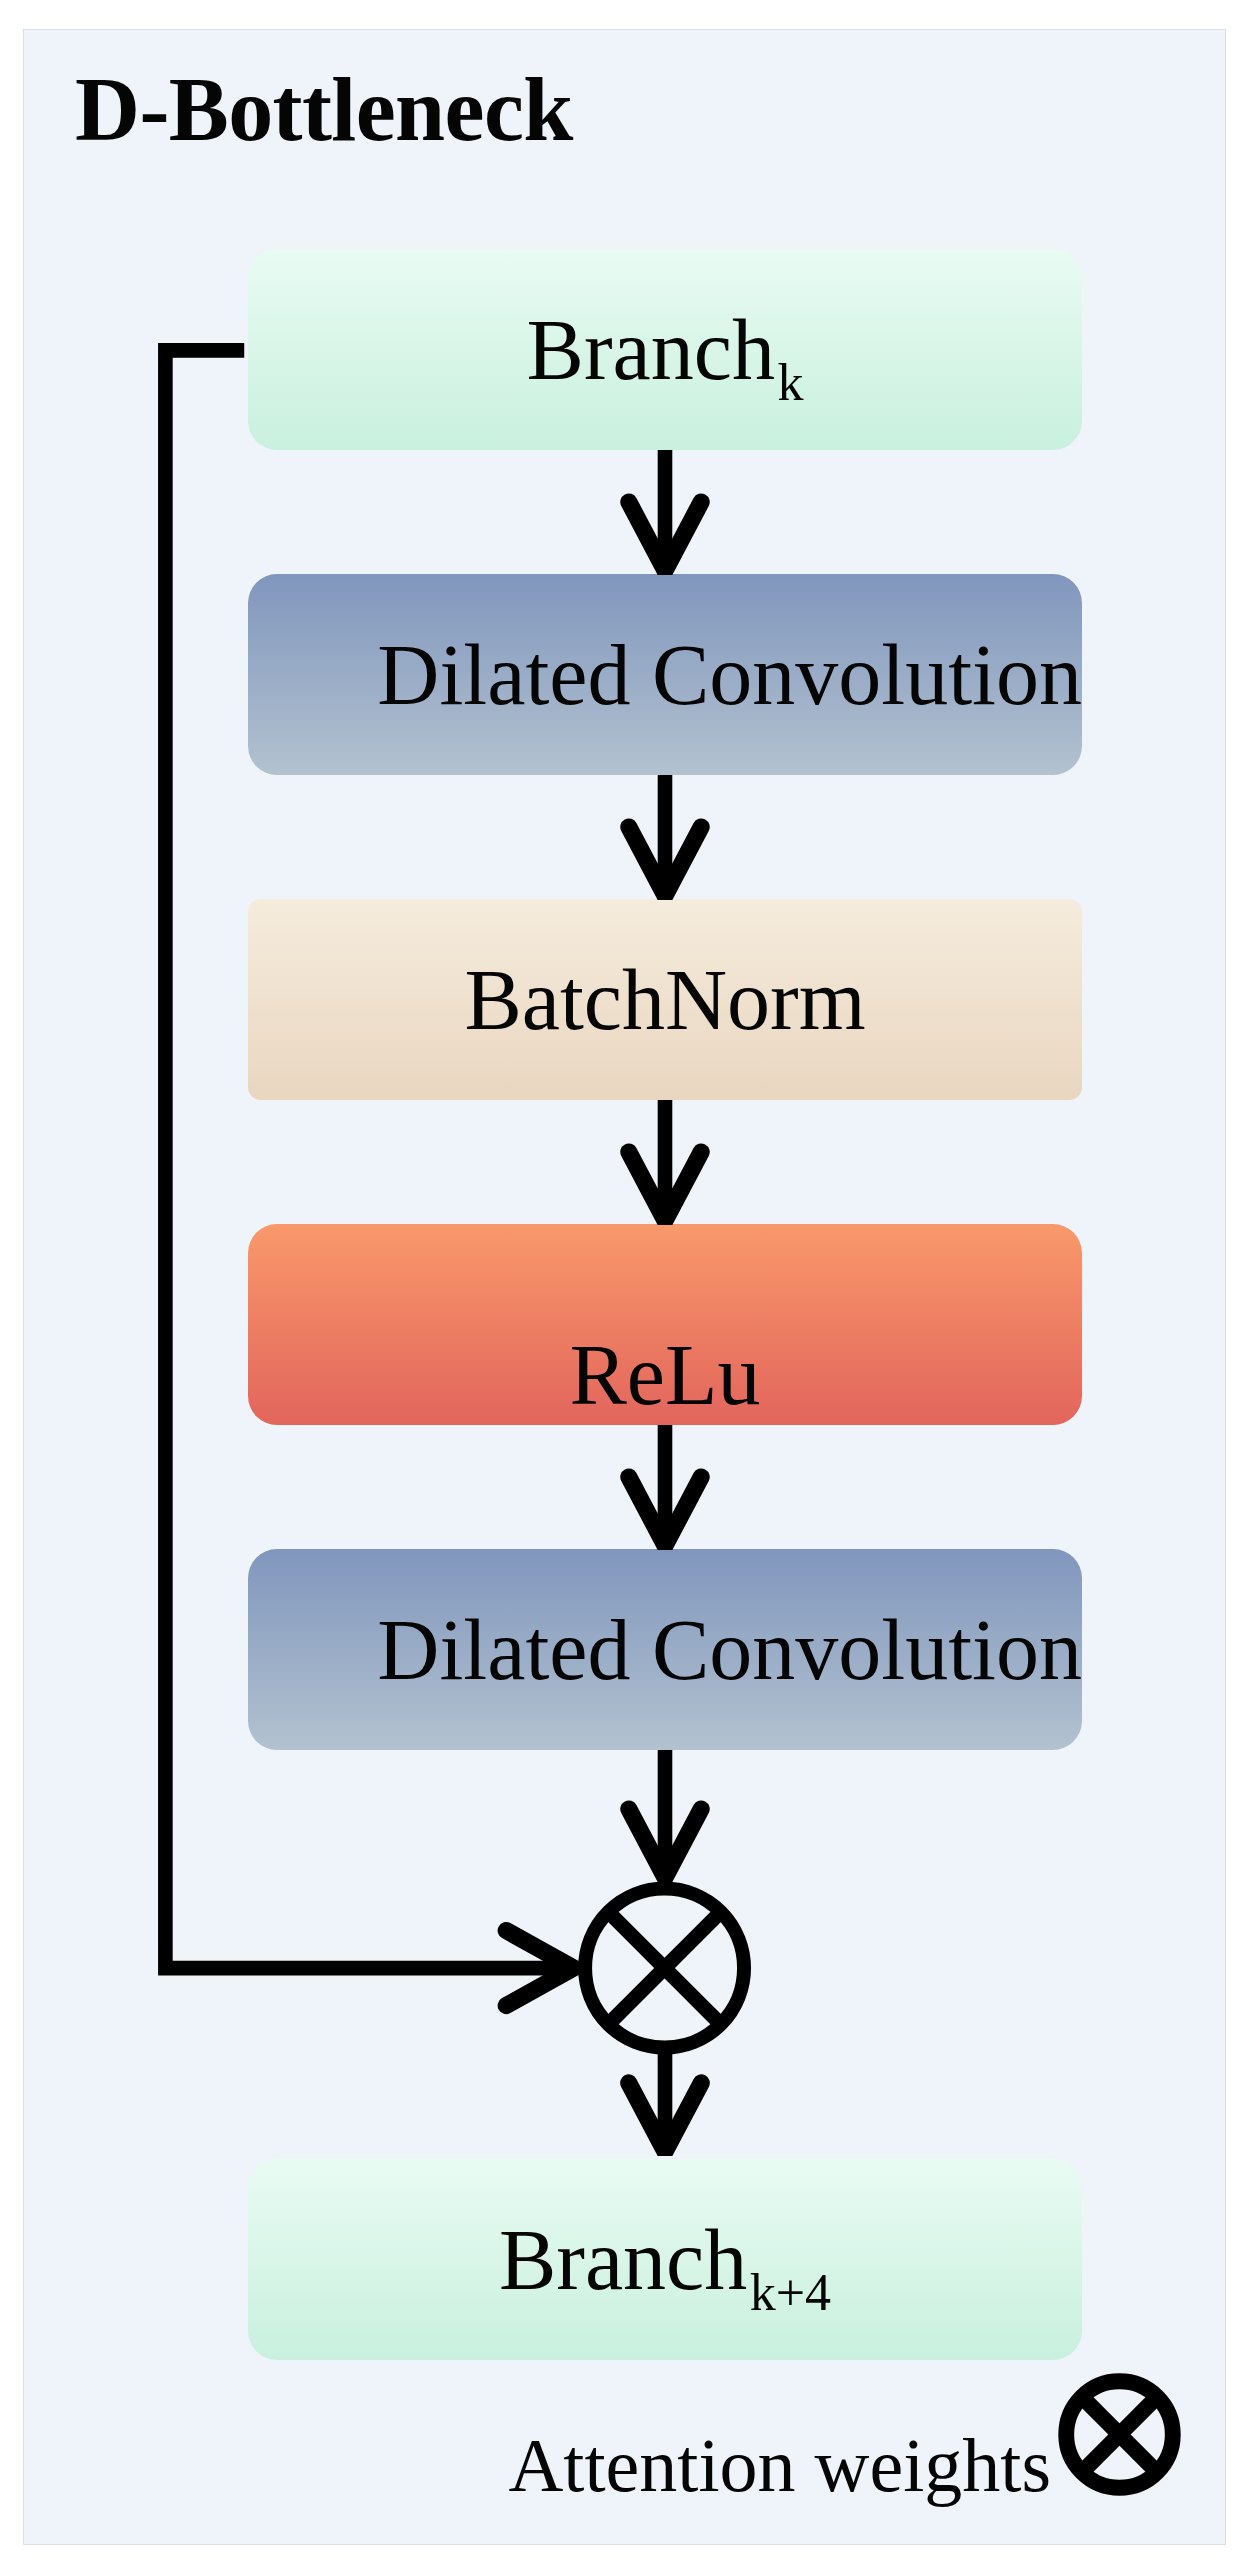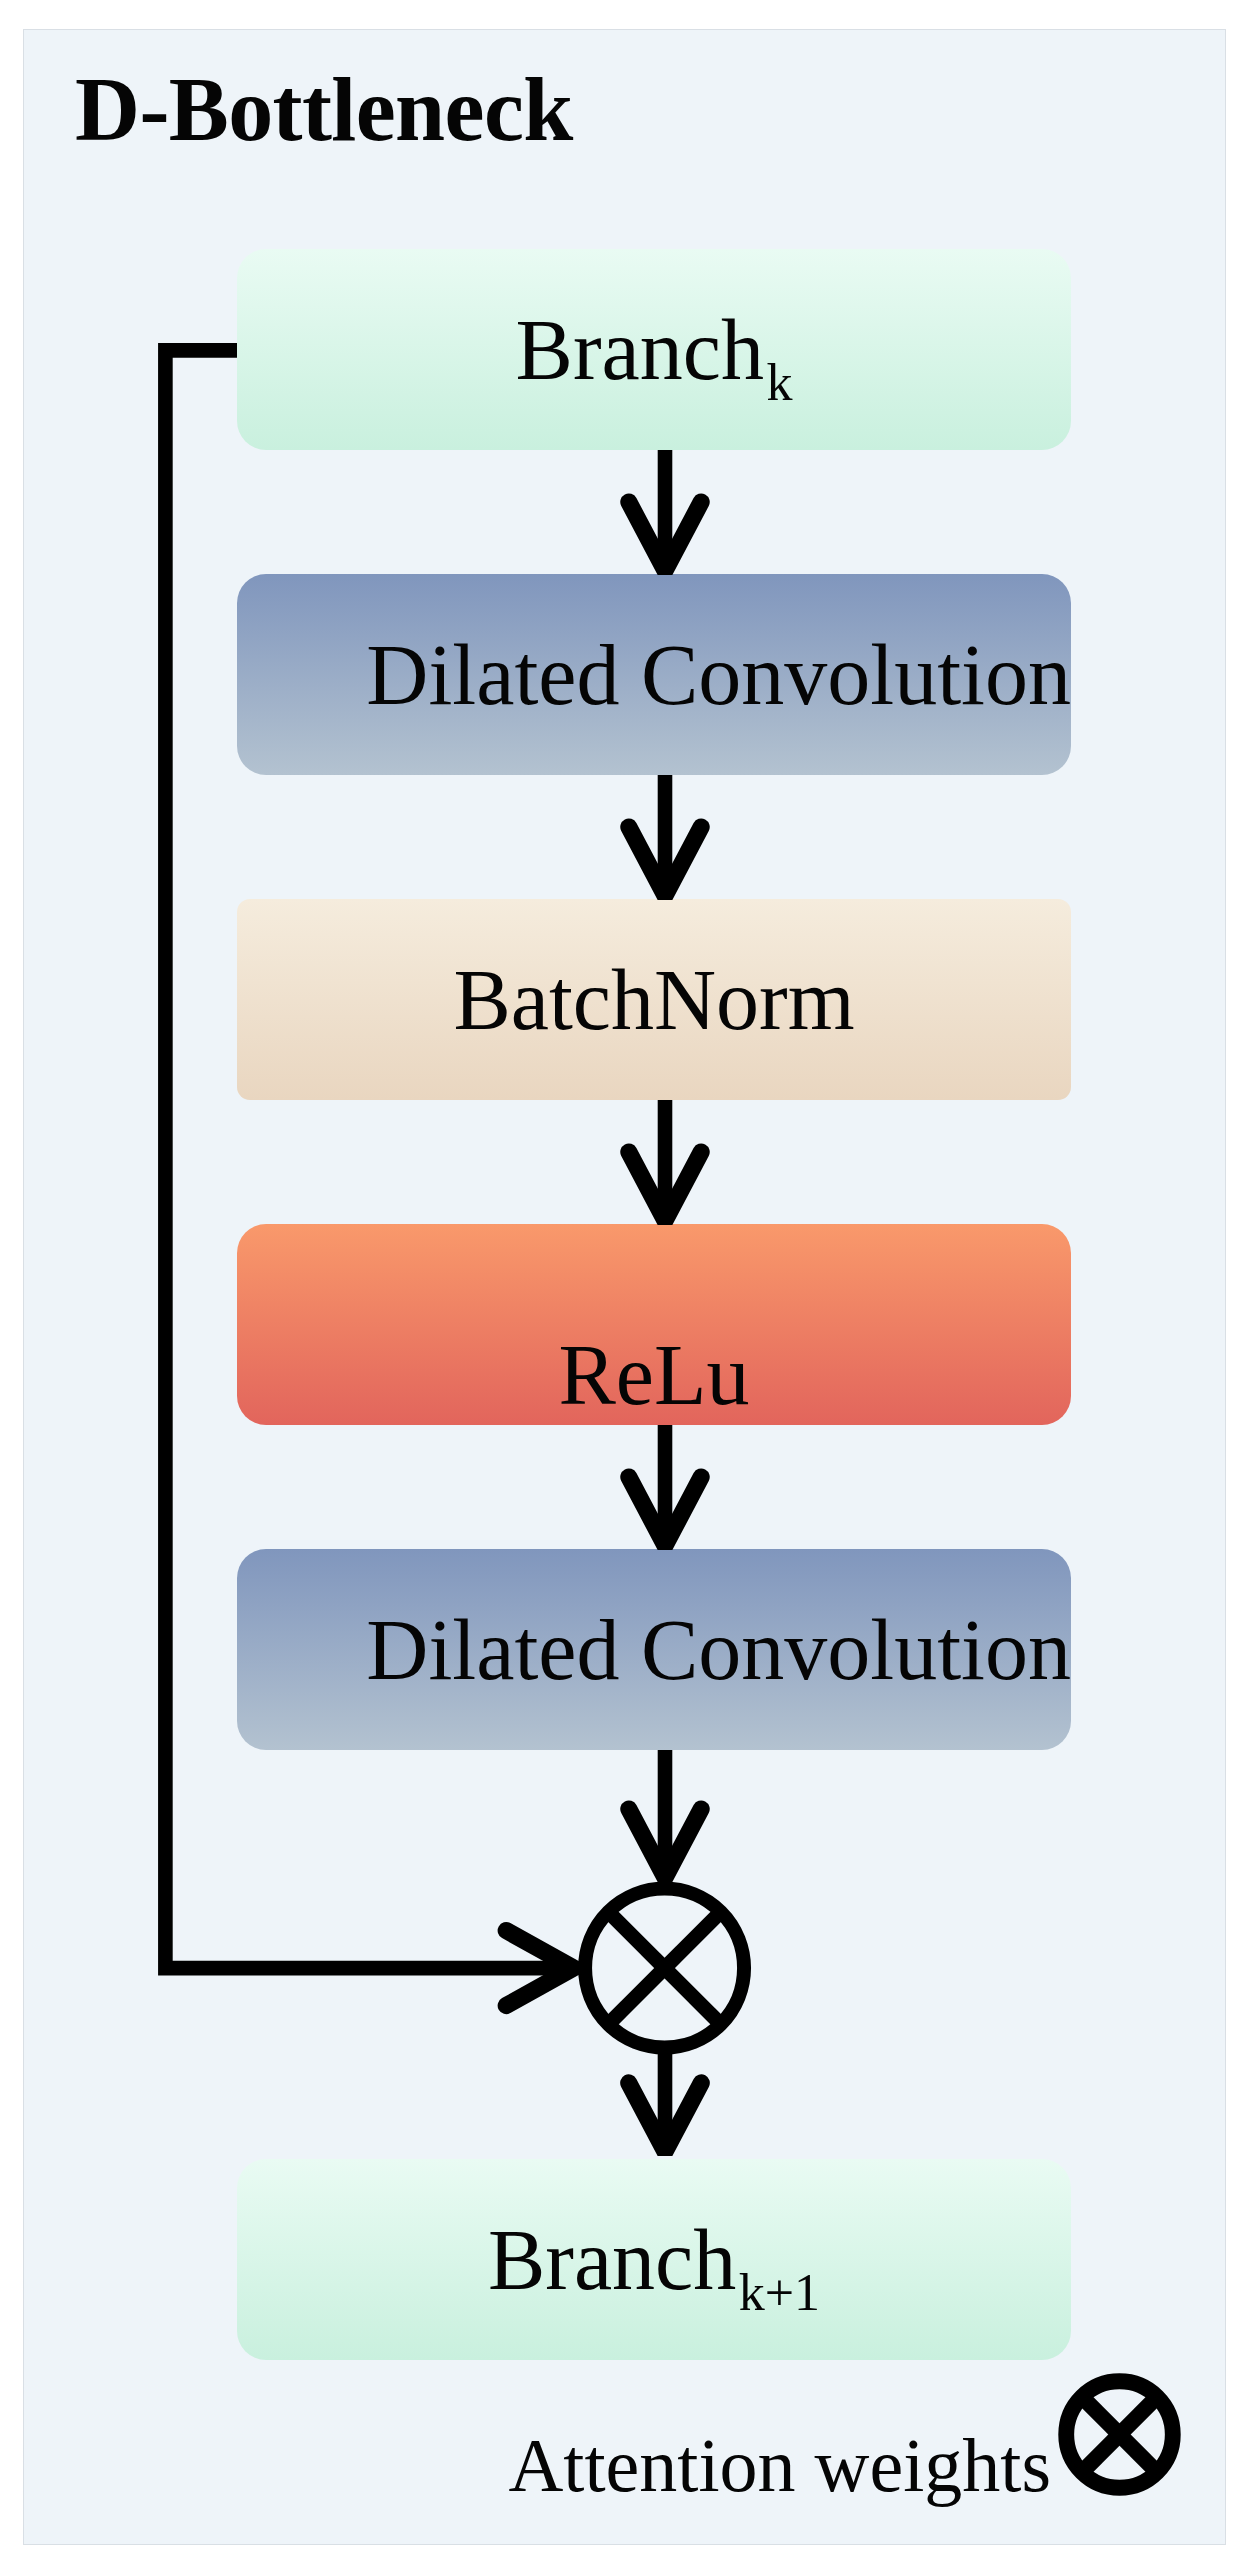--- a/index.html
+++ b/index.html
@@ -21,21 +21,21 @@
   .title{
     position:absolute;
     left:75px;top:65px;
     font-size:90px;line-height:1;
     font-weight:bold;color:var(--ink);
     letter-spacing:-0.6px;
     white-space:nowrap;
   }
   .node{
     position:absolute;
-    left:237px;width:834px;height:201px;
+    left:248px;width:834px;height:201px;
     border-radius:29px;
     display:flex;align-items:center;justify-content:center;
     font-size:86px;color:var(--ink);
     white-space:nowrap;
   }
   .node .sub{
     font-size:52px;
     transform:translateY(33px);
     margin-left:2.5px;
   }
@@ -97,21 +97,21 @@
   <div class="node node-relu pos-4">
     <span>ReLu</span>
   </div>
 
   <div class="node node-conv pos-5">
     <span>Dilated Convolution</span>
   </div>
 
   <div class="node node-branch pos-6">
     <span>Branch</span>
-      <span class="sub">k+1</span>
+      <span class="sub">k+4</span>
   </div>
 
   <svg class="arrow" style="top:450px" width="102" height="125" viewBox="0 0 160 197" stroke="#000000" fill="none">
     <line x1="80" y1="0" x2="80" y2="190" stroke-width="23"></line>
     <path d="M 23,82 L 80,190 L 137,82" stroke-width="27" stroke-linecap="round" stroke-linejoin="miter"></path>
   </svg>
 
   <svg class="arrow" style="top:775px" width="102" height="125" viewBox="0 0 160 197" stroke="#000000" fill="none">
     <line x1="80" y1="0" x2="80" y2="190" stroke-width="23"></line>
     <path d="M 23,82 L 80,190 L 137,82" stroke-width="27" stroke-linecap="round" stroke-linejoin="miter"></path>

